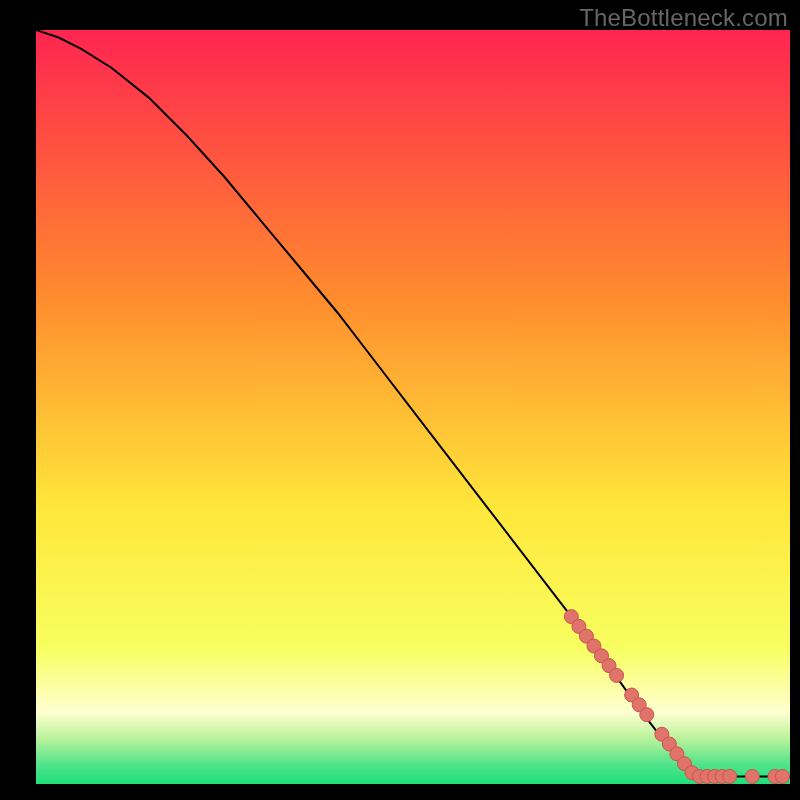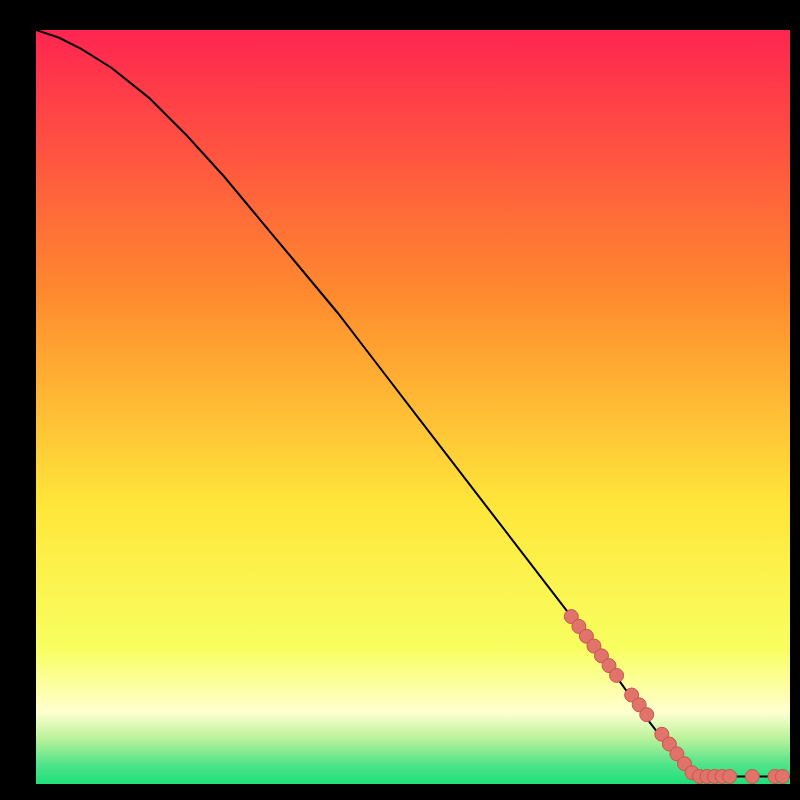--- a/index.html
+++ b/index.html
@@ -25,20 +25,21 @@
     font-size: 24px;
     font-weight: 400;
     color: #666666;
     letter-spacing: 0.2px;
   }
 </style>
 </head>
 <body>
 
 <div class="wrap">
+  <div class="watermark">TheBottleneck.com</div>
   <svg class="plot" viewBox="0 0 754 754" preserveAspectRatio="none">
     <defs>
       <linearGradient id="bg-grad" x1="0" y1="0" x2="0" y2="1">
         <stop offset="0" stop-color="#ff2550"></stop>
         <stop offset="0.35" stop-color="#ff8a2e"></stop>
         <stop offset="0.63" stop-color="#ffe63a"></stop>
         <stop offset="0.82" stop-color="#f8ff60"></stop>
         <stop offset="0.905" stop-color="#ffffd0"></stop>
         <stop offset="0.94" stop-color="#b8f29a"></stop>
         <stop offset="0.975" stop-color="#4fe38a"></stop>

